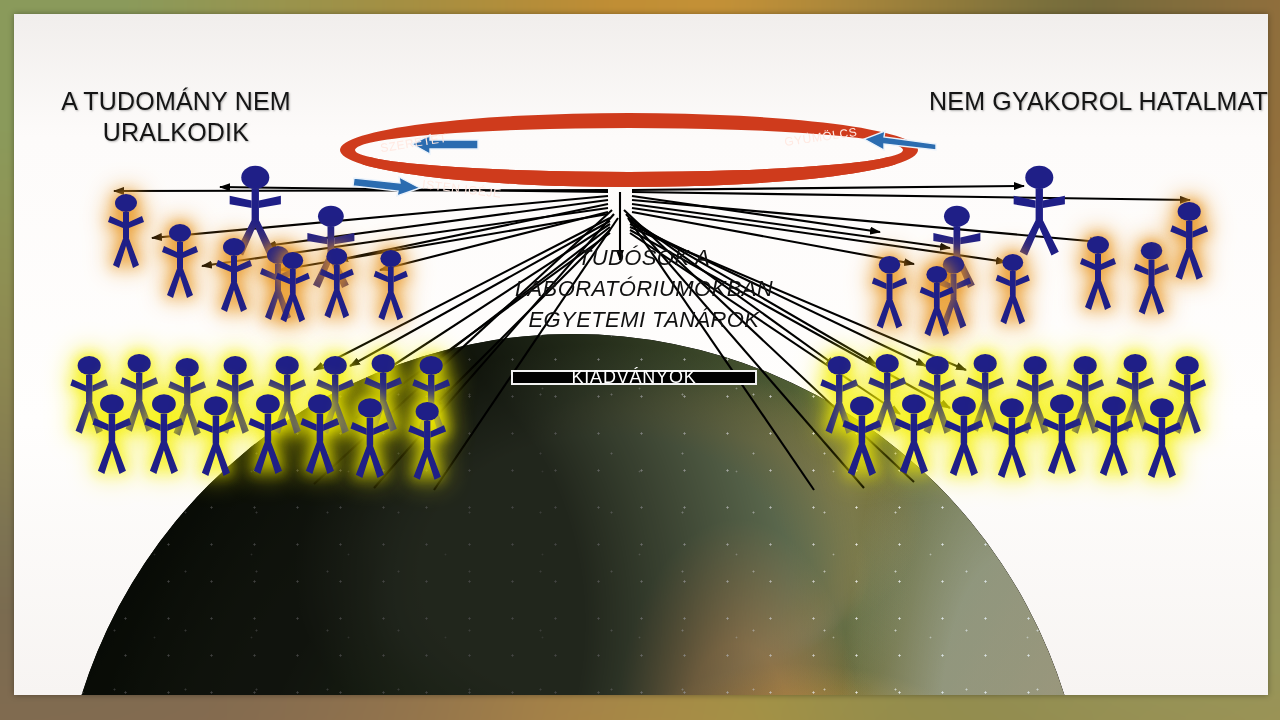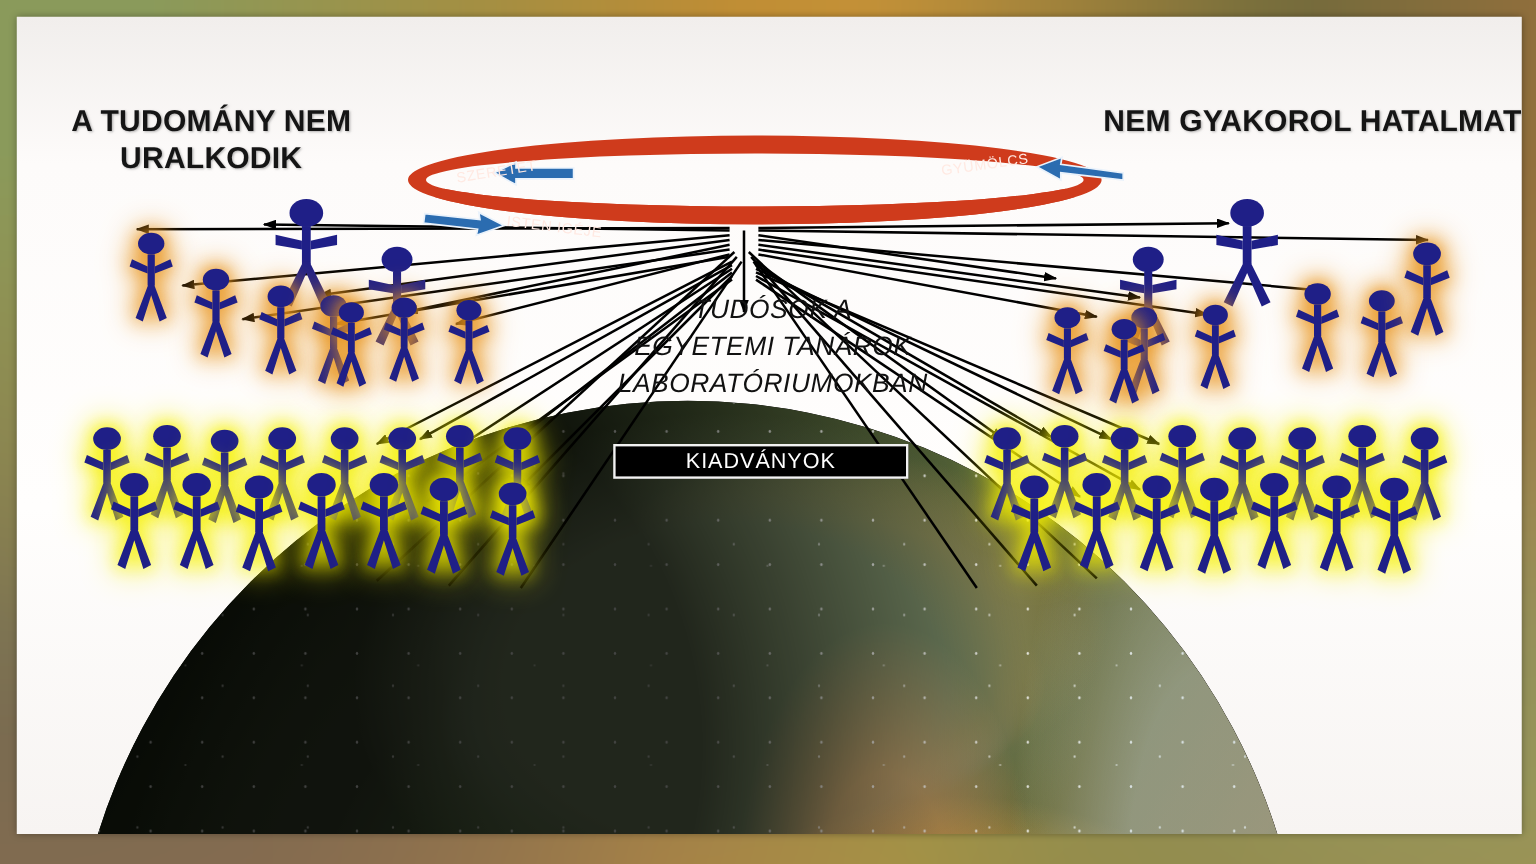--- a/index.html
+++ b/index.html
@@ -53,21 +53,21 @@
   }
   .titlebar .title{
     color:#ffffff;font-size:28px;font-weight:400;
     letter-spacing:.1px;padding-left:24px;white-space:nowrap;
     font-family:"Liberation Sans",sans-serif;
     text-shadow:0 1px 1px rgba(0,0,0,.25);
   }
 
   
   .head-left,.head-right{
-    position:absolute;color:#151515;font-weight:bold;
+    position:absolute;color:#151515;font-weight:normal;
     font-size:25px;line-height:31px;letter-spacing:.2px;
     text-shadow:1px 1px 2px rgba(120,120,120,.55);
   }
   .head-left{left:2px;top:72px;width:320px;text-align:center;}
   .head-right{right:0px;top:72px;width:430px;text-align:right;}
 
   
   .globe{
     position:absolute;left:44px;top:320px;width:1030px;height:1030px;
     border-radius:50%;
@@ -152,21 +152,21 @@
   .blue-arrow{position:absolute;}
 
   
   .center-text{
     position:absolute;left:430px;top:228px;width:400px;
     text-align:center;color:#111;font-size:22px;line-height:31px;
     letter-spacing:.4px;
   }
   .center-text div{white-space:nowrap;font-style:italic;}
   .kiadvanyok{
-    position:absolute;left:497px;top:356px;width:246px;height:29px;
+    position:absolute;left:497px;top:356px;width:246px;height:15px;
     background:#000;border:2px solid #f2f2f2;
     display:flex;align-items:center;justify-content:center;
     box-sizing:border-box;
   }
   .kiadvanyok span{color:#fff;font-size:18px;letter-spacing:.8px;}
 
   
   .figs{position:absolute;inset:0;}
   .fig{position:absolute;}
 
@@ -693,22 +693,22 @@
       <svg class="blue-arrow" style="left:840px;top:114px;" width="84" height="28" viewBox="0 0 84 28">
         <path d="M82,16 L30,9 L31,3 L10,11 L30,22 L30,16 L82,22 Z" fill="#2b6cb0" stroke="#eaf2fb" stroke-width="1.4"></path>
       </svg>
 
       <div class="ring-label lab-szeretet">SZERETET</div>
       <div class="ring-label lab-istenigeje">ISTEN IGÉJE</div>
       <div class="ring-label lab-gyumolcs">GYÜMÖLCS</div>
 
       <div class="center-text">
         <div>TUDÓSOK   A</div>
+        <div>LABORATÓRIUMOKBAN</div>
         <div>EGYETEMI   TANÁROK</div>
-        <div>LABORATÓRIUMOKBAN</div>
       </div>
 
       <div class="kiadvanyok">
         <span>KIADVÁNYOK</span>
       </div>
 
 
       <div class="head-left">A TUDOMÁNY NEM URALKODIK</div>
       <div class="head-right">NEM GYAKOROL HATALMAT</div>
 

